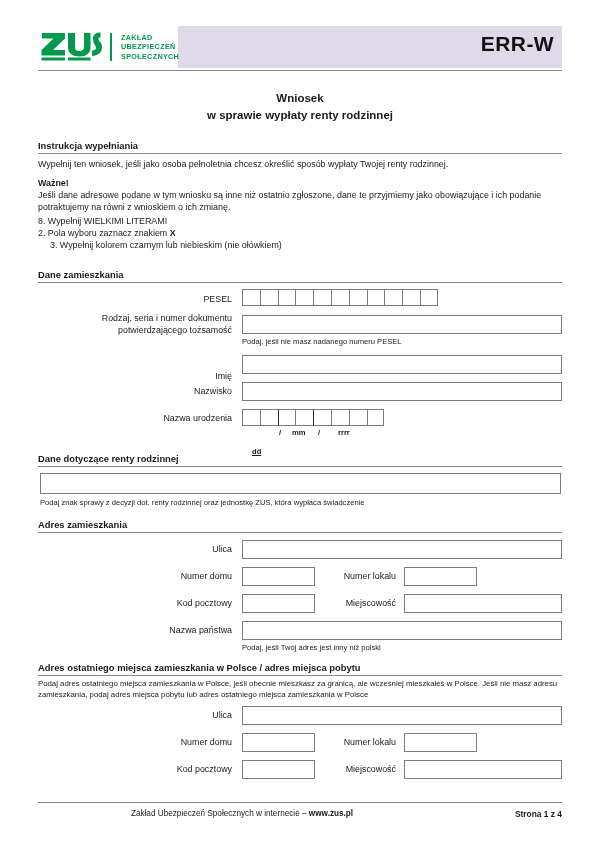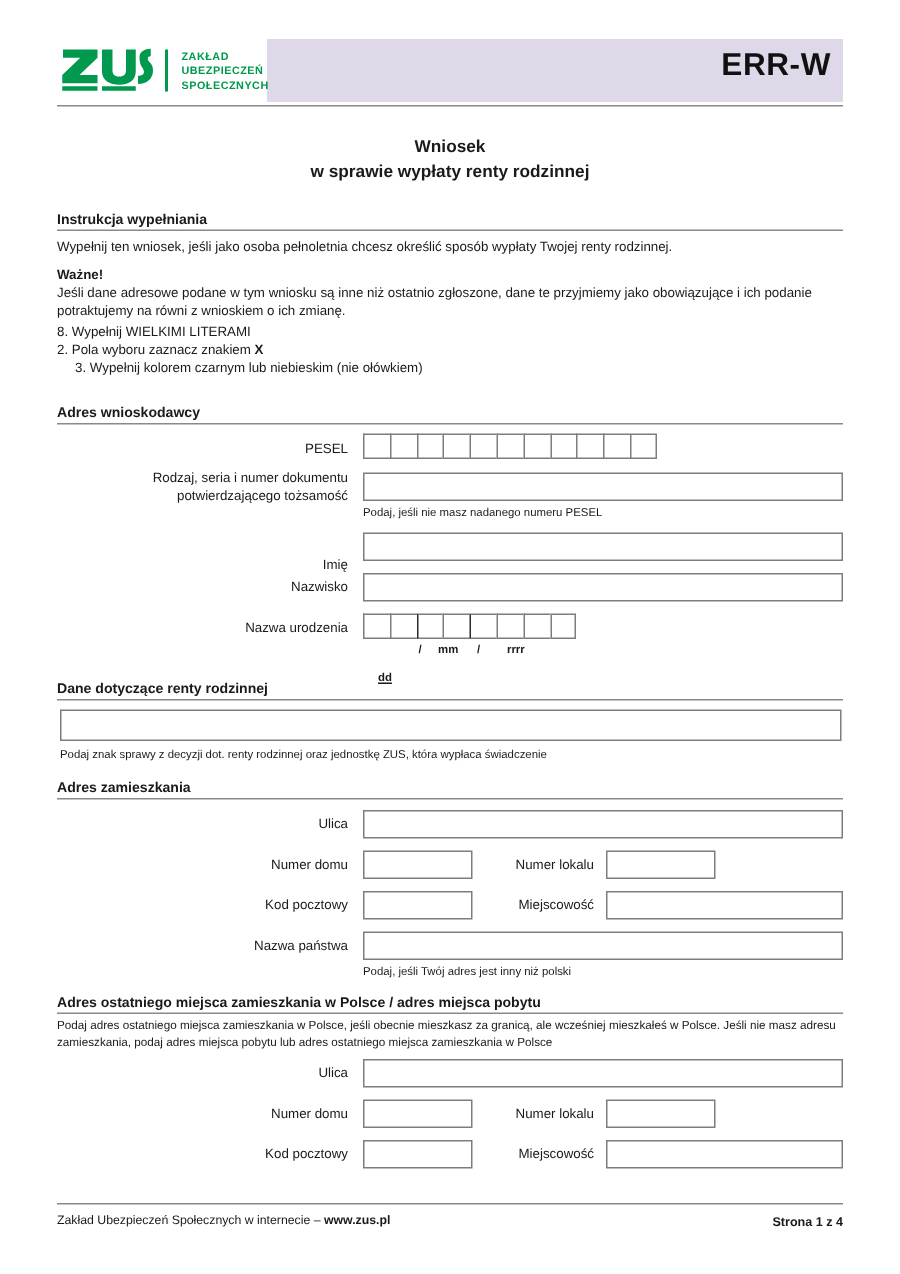--- a/index.html
+++ b/index.html
@@ -175,23 +175,24 @@
   .footer-rule {
     position: absolute;
     left: 38px;
     top: 802px;
     width: 524px;
     height: 1px;
     background: #8a8a8a;
   }
   .footer-left {
     position: absolute;
-    left: 38px;
+    left: 22px;
     top: 809px;
     width: 440px;
+    text-align: center;
     font-size: 8.2px;
   }
   .footer-left b { font-weight: bold; }
   .footer-right {
     position: absolute;
     right: 38px;
     top: 809px;
     font-size: 8.4px;
     font-weight: bold;
   }
@@ -238,21 +239,21 @@
 
   <div class="para" style="top:158px;">Wypełnij ten wniosek, jeśli  jako osoba pełnoletnia chcesz określić sposób wypłaty Twojej renty rodzinnej.</div>
   <div class="para bold" style="top:177px;">Ważne!</div>
   <div class="para" style="top:189px;">Jeśli dane adresowe podane w tym wniosku są inne niż ostatnio zgłoszone, dane te przyjmiemy jako obowiązujące i ich podanie potraktujemy na równi z wnioskiem o ich zmianę.</div>
 
   <div class="para" style="top:215px;">8. Wypełnij WIELKIMI LITERAMI</div>
   <div class="para" style="top:227px;"><span>2. Pola wyboru zaznacz znakiem </span><b>X</b></div>
   <div class="para" style="top:239px;margin-left:12px;">3. Wypełnij kolorem czarnym lub niebieskim (nie ołówkiem)</div>
 
   <div class="section-head" style="top:269px;">
-    <span class="sh-text">Adres wnioskodawcy</span>
+    <span class="sh-text">Dane zamieszkania</span>
     <span class="sh-rule"></span>
   </div>
 
   <div class="fld-label" style="left:120px; top:294px; width:112px;">PESEL</div>
   <div class="boxgrid" style="left:242px; top:289px;">
     <div class="cell"></div>
     <div class="cell"></div>
     <div class="cell"></div>
     <div class="cell"></div>
     <div class="cell"></div>

